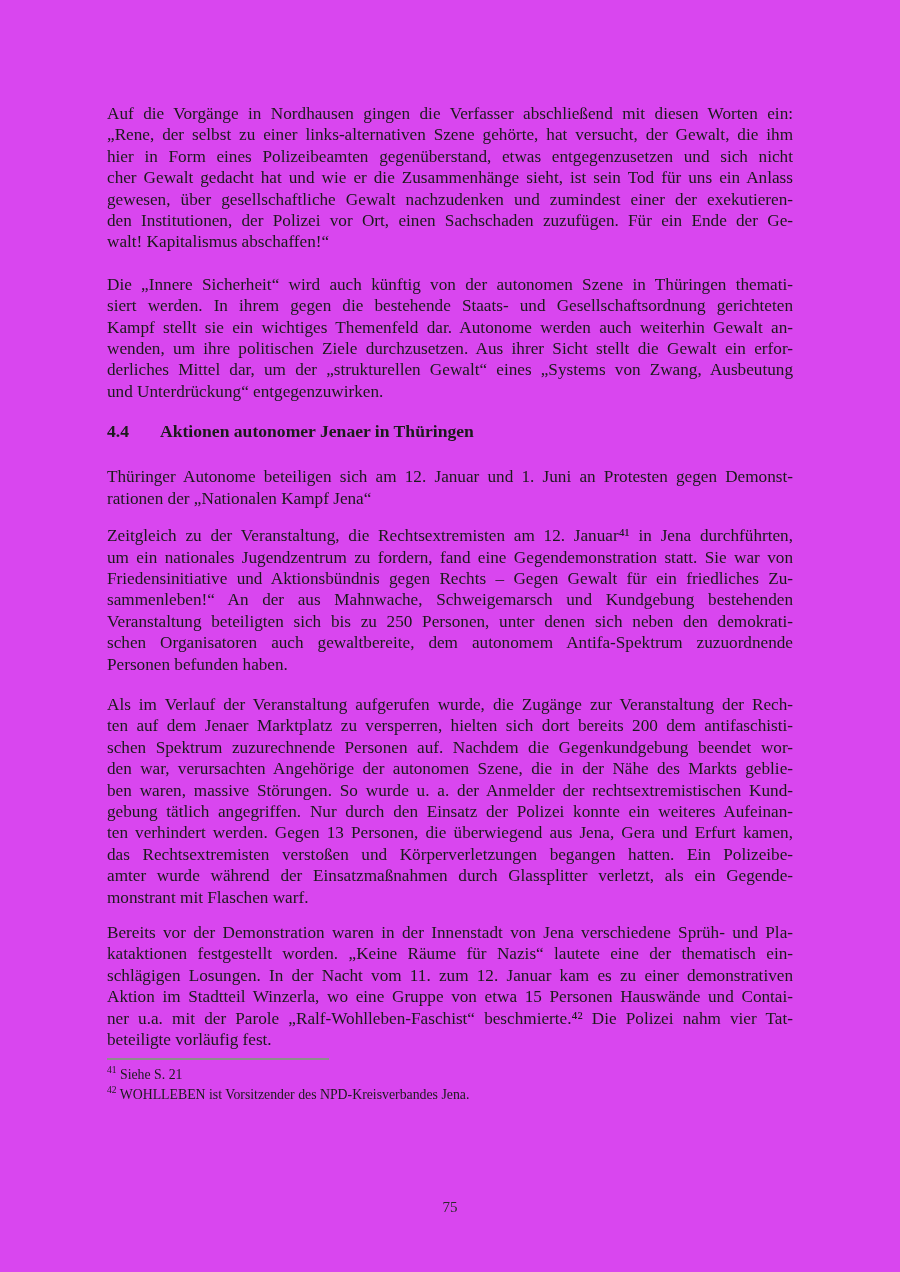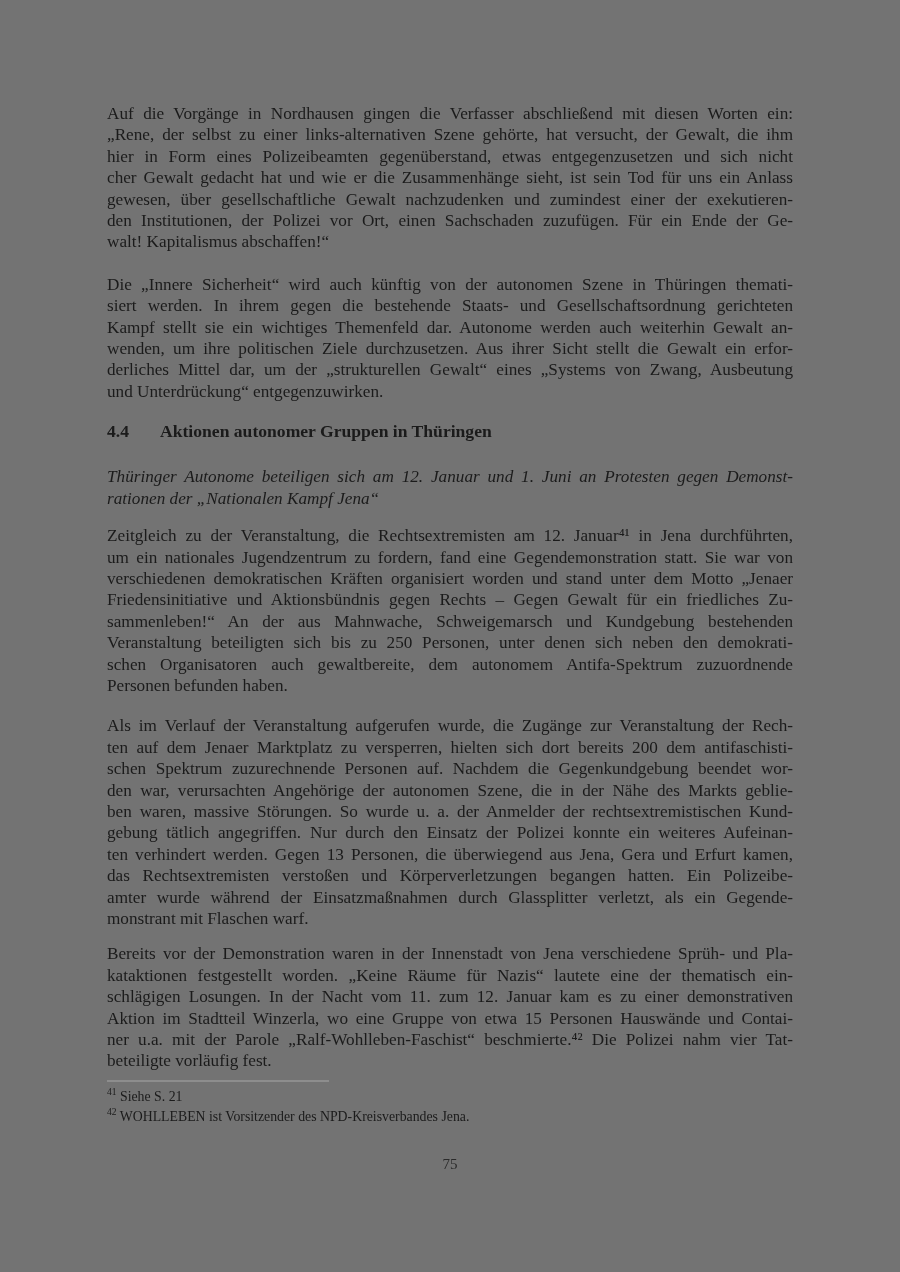--- a/index.html
+++ b/index.html
@@ -2,21 +2,21 @@
 <html><head>
 <meta charset="utf-8">
 <style>
   html, body { margin: 0; padding: 0; }
   body { background: #ffffff; }
 
   .page {
     position: relative;
     width: 900px;
     height: 1272px;
-    background: #737373;
+    background: #d946ef;
     font-family: "Liberation Serif", "DejaVu Serif", serif;
     color: #1b1b1b;
     overflow: hidden;
   }
 
   .text-column {
     position: absolute;
     left: 107px;
     top: 0;
     width: 686px;
@@ -48,21 +48,20 @@
     line-height: 21px;
     font-weight: bold;
   }
   .heading-num {
     display: inline-block;
     width: 53px;
   }
 
   .subtitle {
     margin-top: 24px;
-    font-style: italic;
     font-size: 17.2px;
     line-height: 21.4px;
   }
 
   .footnote-rule {
     margin-top: 8px;
     width: 222px;
     height: 2px;
     background: #8d8d8d;
     border: none;
@@ -74,21 +73,21 @@
     line-height: 20px;
   }
   .footnote sup {
     font-size: 9.5px;
     line-height: 0;
     vertical-align: super;
   }
 
   .page-number {
     position: absolute;
-    top: 1156px;
+    top: 1199px;
     left: 0;
     width: 100%;
     text-align: center;
     font-size: 15px;
     color: #2a2a2a;
   }
 </style>
 </head>
 <body>
 
@@ -107,31 +106,30 @@
 
     <div class="para" id="p2">
         <div class="line">Die „Innere Sicherheit“ wird auch künftig von der autonomen Szene in Thüringen themati-</div>
         <div class="line">siert werden. In ihrem gegen die bestehende Staats- und Gesellschaftsordnung gerichteten</div>
         <div class="line">Kampf stellt sie ein wichtiges Themenfeld dar. Autonome werden auch weiterhin Gewalt an-</div>
         <div class="line">wenden, um ihre politischen Ziele durchzusetzen. Aus ihrer Sicht stellt die Gewalt ein erfor-</div>
         <div class="line">derliches Mittel dar, um der „strukturellen Gewalt“ eines „Systems von Zwang, Ausbeutung</div>
         <div class="line">und Unterdrückung“ entgegenzuwirken.</div>
       </div>
 
-    <h2 class="heading"><span class="heading-num">4.4</span><span>Aktionen autonomer Gruppen in Thüringen</span></h2>
+    <h2 class="heading"><span class="heading-num">4.4</span><span>Aktionen autonomer Jenaer in Thüringen</span></h2>
 
     <div class="subtitle">
         <div class="line">Thüringer Autonome beteiligen sich am 12. Januar und 1. Juni an Protesten gegen Demonst-</div>
         <div class="line">rationen der „Nationalen Kampf Jena“</div>
       </div>
 
     <div class="para" id="p3">
         <div class="line">Zeitgleich zu der Veranstaltung, die Rechtsextremisten am 12. Januar⁴¹ in Jena durchführten,</div>
         <div class="line">um ein nationales Jugendzentrum zu fordern, fand eine Gegendemonstration statt. Sie war von</div>
-        <div class="line">verschiedenen demokratischen Kräften organisiert worden und stand unter dem Motto „Jenaer</div>
         <div class="line">Friedensinitiative und Aktionsbündnis gegen Rechts – Gegen Gewalt für ein friedliches Zu-</div>
         <div class="line">sammenleben!“ An der aus Mahnwache, Schweigemarsch und Kundgebung bestehenden</div>
         <div class="line">Veranstaltung beteiligten sich bis zu 250 Personen, unter denen sich neben den demokrati-</div>
         <div class="line">schen Organisatoren auch gewaltbereite, dem autonomem Antifa-Spektrum zuzuordnende</div>
         <div class="line">Personen befunden haben.</div>
       </div>
 
     <div class="para" id="p4">
         <div class="line">Als im Verlauf der Veranstaltung aufgerufen wurde, die Zugänge zur Veranstaltung der Rech-</div>
         <div class="line">ten auf dem Jenaer Marktplatz zu versperren, hielten sich dort bereits 200 dem antifaschisti-</div>

